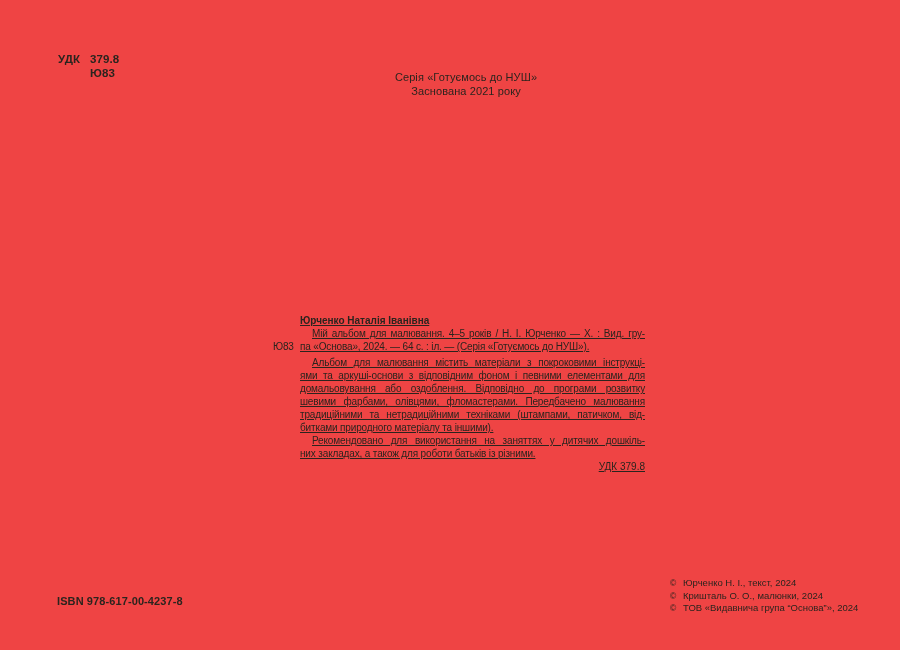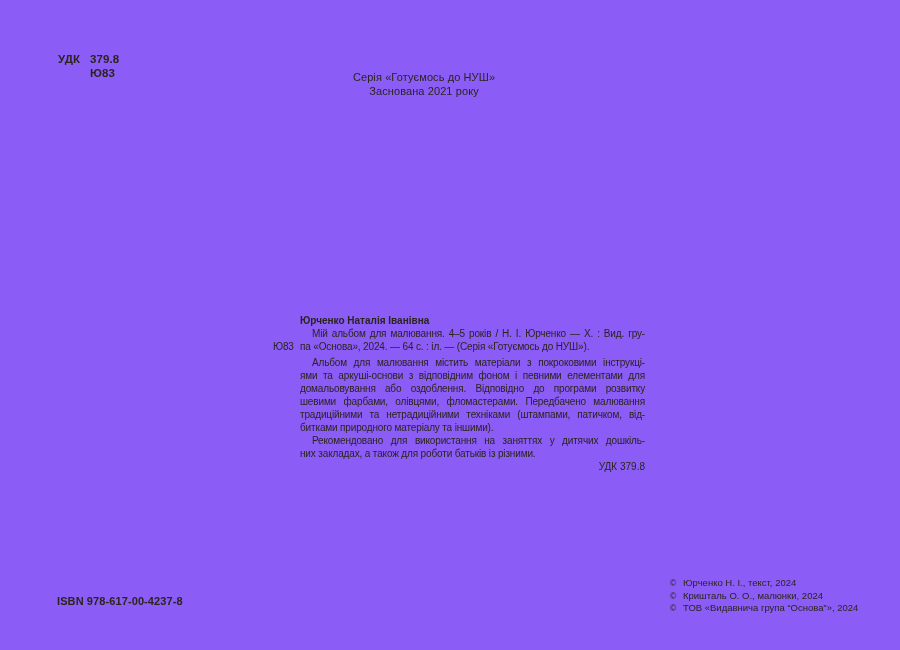--- a/index.html
+++ b/index.html
@@ -18,31 +18,32 @@
     position:absolute;left:58px;top:52px;
     display:grid;grid-template-columns:32px auto;
     font-size:11.5px;line-height:14px;font-weight:600;
     letter-spacing:0.1px;
   }
   
   .series{
     position:absolute;left:0;top:71px;width:848px;
     text-align:center;font-size:11px;line-height:13.5px;
     letter-spacing:0.1px;
+    padding-left:42px;
   }
   
   .imprint{
     position:absolute;left:273px;top:314px;width:372px;
     font-size:10px;line-height:13px;letter-spacing:-0.15px;
   }
   .imprint-sign{
     position:absolute;left:0;top:26px;
   }
   .imprint-lines{margin-left:27px;width:345px;}
-  .line{min-height:13px;white-space:normal;}
+  .line{min-height:13px;white-space:normal;text-decoration:underline;}
   .line.b{font-weight:bold;letter-spacing:0;}
   .line.ind{text-indent:12px;}
   .line.j{text-align:justify;text-align-last:justify;}
   .line.r{text-align:right;letter-spacing:0;}
   .line.spt{margin-top:3px;}
   .line.spb{margin-bottom:2px;}
   
   .isbn-footer{
     position:absolute;left:57px;top:595px;
     font-size:11px;font-weight:bold;letter-spacing:0.1px;
@@ -52,21 +53,21 @@
     position:absolute;left:670px;top:577px;
     font-size:9.5px;line-height:11.5px;
   }
   .c-row{display:flex;align-items:baseline;}
   .c-sym{width:13px;font-size:8.5px;flex:0 0 13px;}
   .c-txt{white-space:nowrap;}
 </style>
 </head>
 <body>
 
-<div class="stage" style="color: rgb(43, 36, 30); background: #8b5cf6;">
+<div class="stage" style="color: rgb(43, 36, 30); background: #ef4444;">
 
   <div class="udc">
     <span>УДК</span>
     <span>379.8</span>
     <span></span>
     <span>Ю83</span>
   </div>
 
   <div class="series">
     <div>Серія «Готуємось до НУШ»</div>

